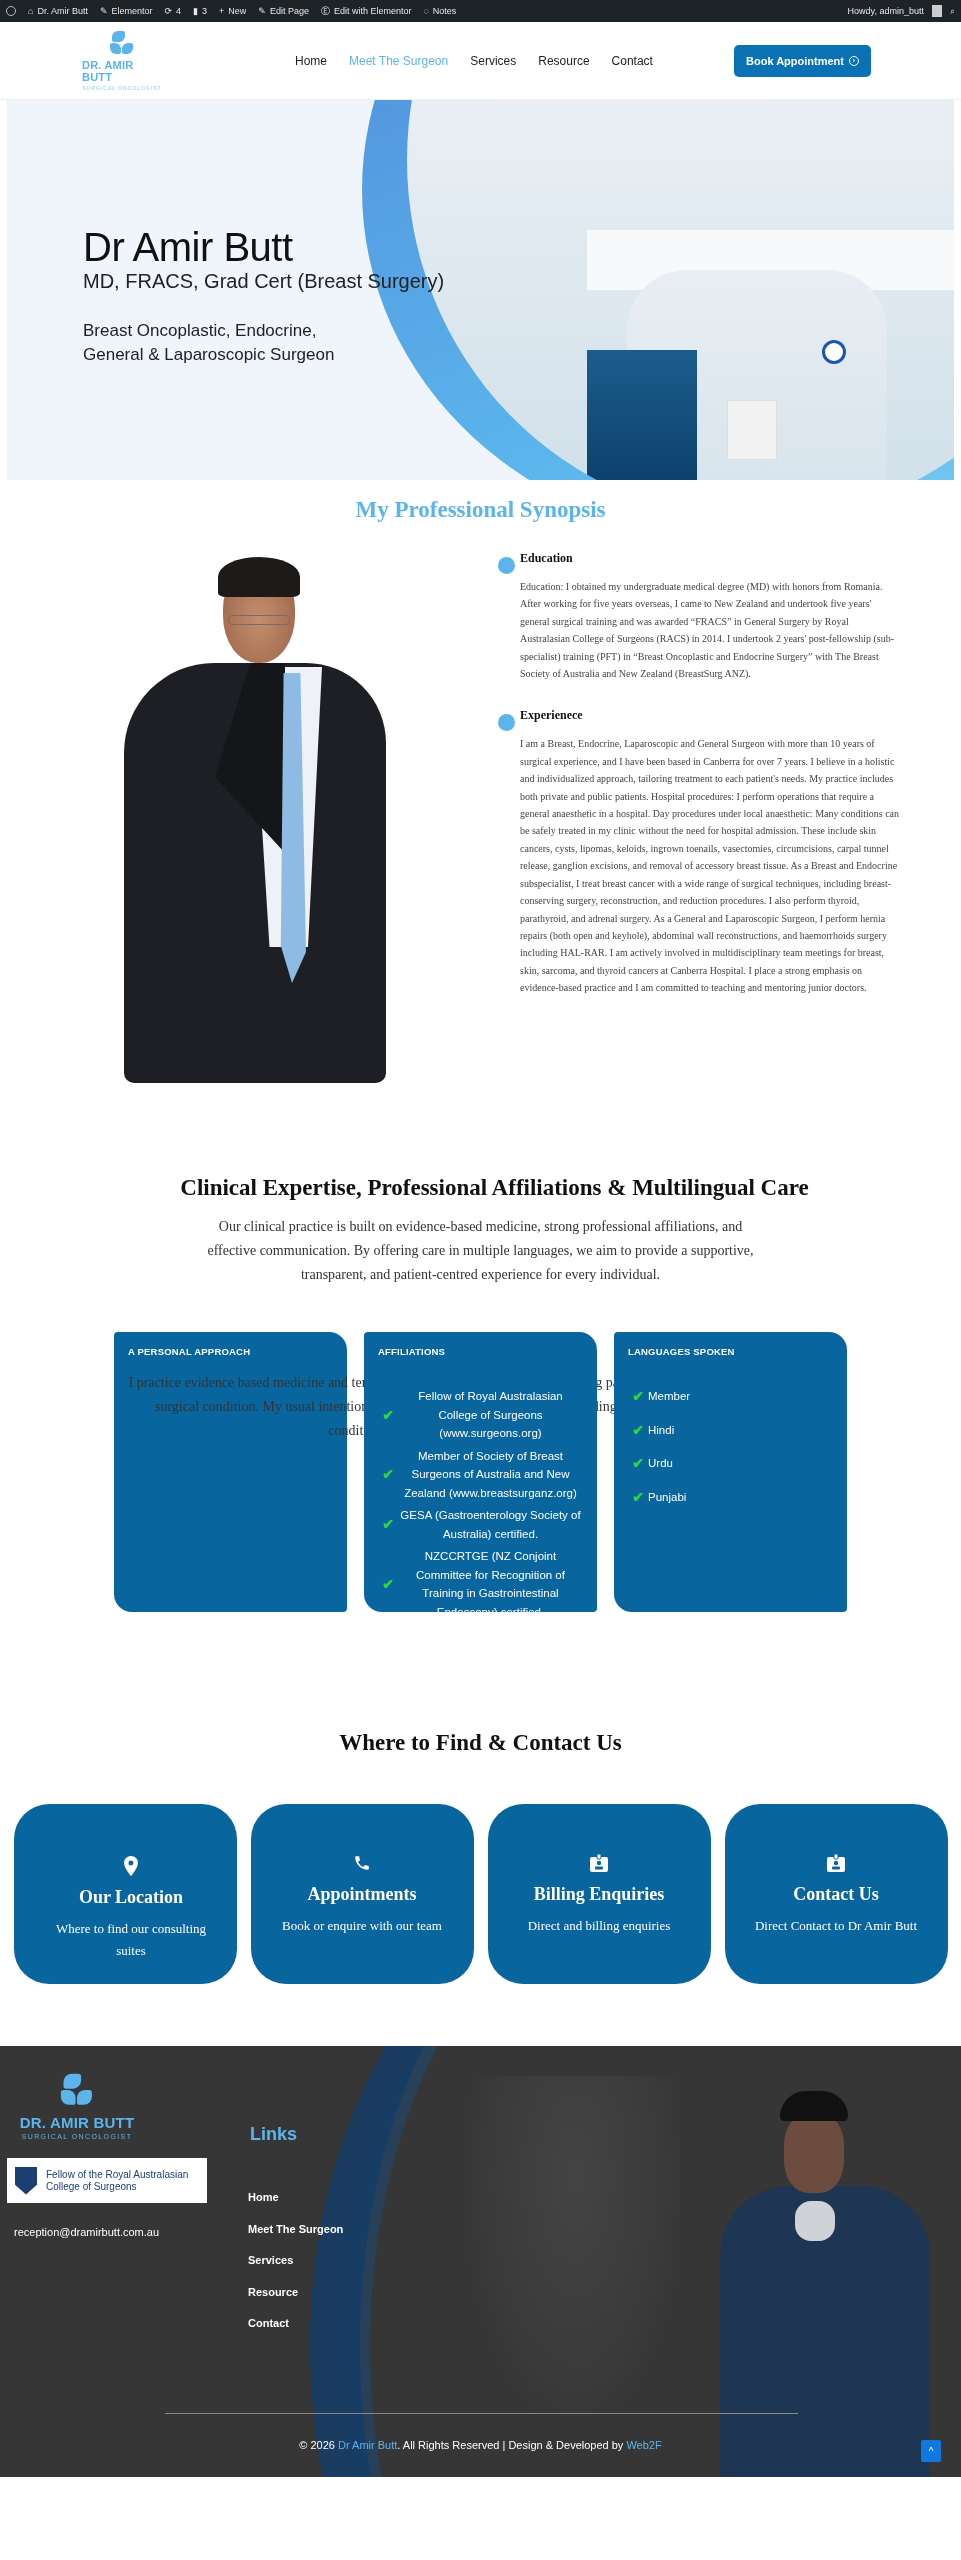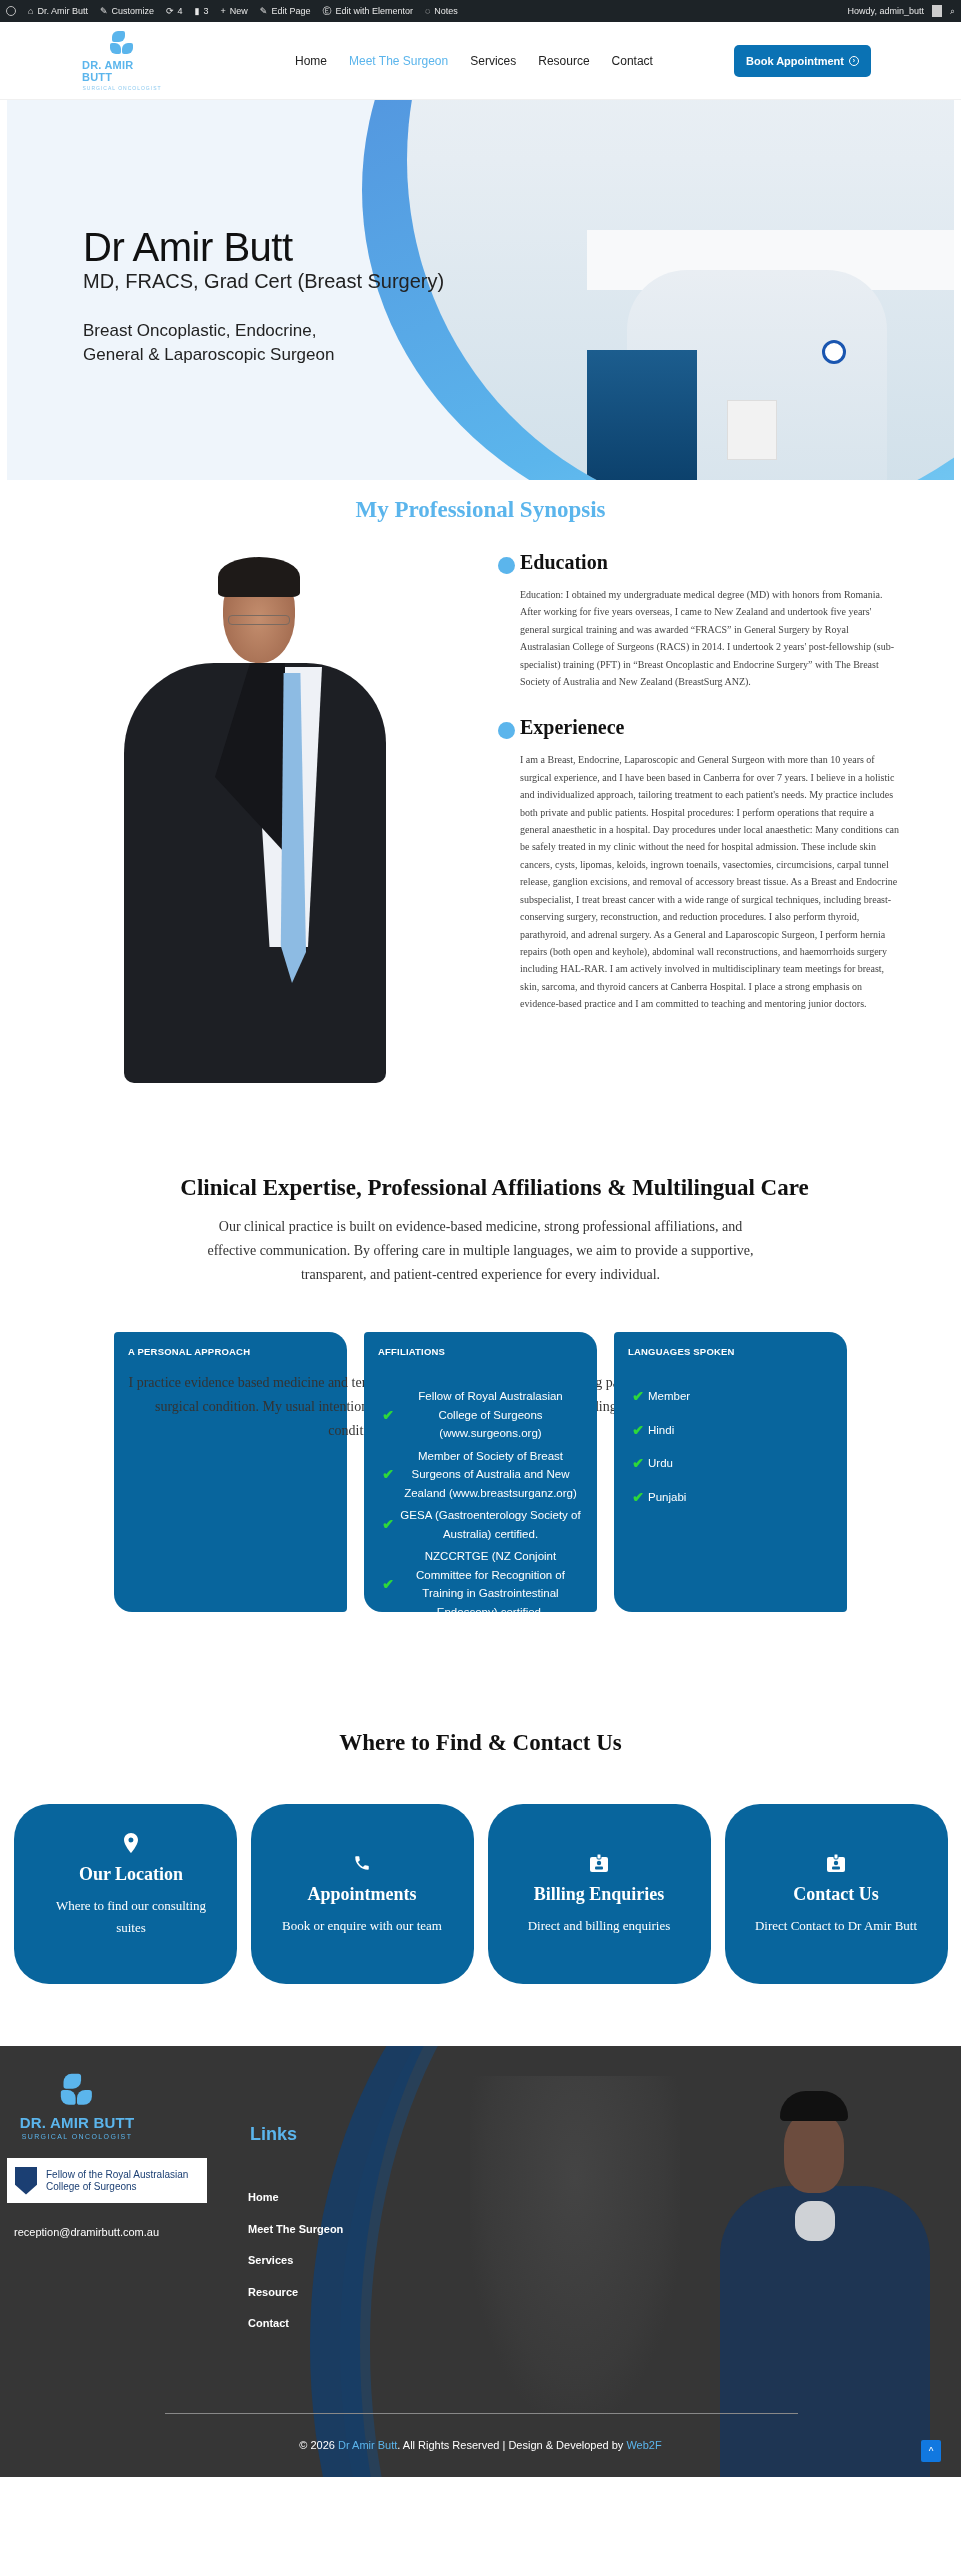--- a/index.html
+++ b/index.html
@@ -52,21 +52,21 @@
   .p-hair { position: absolute; left: 98px; top: 12px; width: 82px; height: 40px; background: #1e1a18; border-radius: 50% 50% 10% 10%; }
   .p-glasses { position: absolute; left: 108px; top: 70px; width: 62px; height: 10px; border: 1.5px solid #7a6a60; border-radius: 4px; }
   .p-body { position: absolute; left: 4px; top: 118px; width: 262px; height: 420px; background: #1d1f24; border-radius: 90px 80px 10px 10px; }
   .p-shirt { position: absolute; left: 132px; top: 122px; width: 70px; height: 280px; background: #eef1f6; clip-path: polygon(0 0, 100% 0, 80% 100%, 25% 100%); }
   .p-tie { position: absolute; left: 158px; top: 128px; width: 28px; height: 310px; background: #8dbbe3; clip-path: polygon(20% 0, 80% 0, 100% 90%, 50% 100%, 10% 88%); }
   .p-lapel { position: absolute; left: 95px; top: 118px; width: 70px; height: 190px; background: #15161a; clip-path: polygon(50% 0, 100% 0, 100% 100%, 0 60%); }
 
   .synopsis-right { width: 420px; padding-top: 18px; }
   .syn-item { position: relative; padding-left: 40px; }
   .syn-dot { position: absolute; left: 18px; top: 6px; width: 17px; height: 17px; border-radius: 50%; background: #5bb5ec; }
-  .syn-head { font-family: "Liberation Serif", serif; font-weight: bold; font-size: 20px; color: #111; margin-bottom: 12px; }
+  .syn-head { font-family: "Liberation Serif", serif; font-weight: bold; font-size: 12px; color: #111; margin-bottom: 12px; }
   .syn-body { font-family: "Liberation Serif", serif; font-size: 10px; line-height: 17.4px; color: #444; }
   .syn-item + .syn-item { margin-top: 26px; }
 
   
   .clinical { text-align: center; margin-top: 82px; }
   .clinical h2 { font-family: "Liberation Serif", serif; font-weight: bold; font-size: 23px; color: #111; padding-left: 28px; }
   .clinical p { font-family: "Liberation Serif", serif; font-size: 14px; color: #333; width: 560px; margin: 14px auto 0; line-height: 24px; }
   .cards3 { display: flex; justify-content: center; gap: 17px; margin-top: 45px; }
   .card3 { width: 233px; height: 280px; background: #08659d; border-radius: 4px 18px 4px 18px; color: #fff; padding: 14px 14px; }
   .card3-title { text-align: left; font-size: 9.5px; font-weight: bold; letter-spacing: 0.2px; }
@@ -78,21 +78,21 @@
 
   
   .contact { text-align: center; margin-top: 118px; }
   .contact h2 { font-family: "Liberation Serif", serif; font-weight: bold; font-size: 23px; color: #111; }
   .contact p { font-family: "Liberation Serif", serif; font-size: 14px; color: #333; width: 720px; margin: 14px auto 0; line-height: 24px; }
   .cards4 { display: flex; justify-content: center; gap: 14px; margin-top: 48px; }
   .card4 { width: 223px; height: 180px; background: #08659d; border-radius: 35px; color: #fff; text-align: center; display: flex; flex-direction: column; align-items: center; justify-content: center; font-family: "Liberation Serif", serif; }
   .card4 .c-ico { height: 22px; display: flex; align-items: center; justify-content: center; margin-bottom: 10px; }
   .card4 .c-title { font-weight: bold; font-size: 18px; }
   .card4 .c-sub { font-size: 13px; margin-top: 10px; line-height: 22px; padding: 0 30px; }
-  .card4.first { justify-content: flex-start; padding-top: 28px; padding-left: 12px; }
+  .card4.first { justify-content: center; padding-top: 28px; padding-left: 12px; }
 
   
   .footer { margin-top: 62px; height: 431px; background: #363636; position: relative; overflow: hidden; color: #fff; }
   .f-arc { position: absolute; left: 310px; top: -150px; width: 600px; height: 900px; border-radius: 50%; border-left: 50px solid #173d66; opacity: 0.9; }
   .f-arc2 { position: absolute; left: 340px; top: -160px; width: 620px; height: 920px; border-radius: 50%; border-left: 30px solid #1b4b7a; opacity: 0.5; }
   .f-ghost { position: absolute; left: 470px; top: 30px; width: 210px; height: 340px; background: radial-gradient(ellipse at 50% 30%, #4a4a4a 0%, #3c3c3c 60%, transparent 75%); opacity: 0.7; }
   .f-surgeon { position: absolute; left: 700px; top: 45px; width: 240px; height: 400px; }
   .f-surgeon .cap { position: absolute; left: 80px; top: 0; width: 68px; height: 30px; background: #111; border-radius: 30px 30px 5px 5px; }
   .f-surgeon .face { position: absolute; left: 84px; top: 22px; width: 60px; height: 80px; background: #6c4c3e; border-radius: 40%; }
   .f-surgeon .scrubs { position: absolute; left: 20px; top: 95px; width: 210px; height: 320px; background: #1e3553; border-radius: 70px 70px 0 0; }
@@ -120,21 +120,21 @@
 <div class="adminbar">
   <div class="ab-item">
       <span class="ab-ico"></span>
     </div>
   <div class="ab-item">
       <span>⌂</span>
       <span>Dr. Amir Butt</span>
     </div>
   <div class="ab-item">
       <span>✎</span>
-      <span>Customize</span>
+      <span>Elementor</span>
     </div>
   <div class="ab-item">
       <span>⟳</span>
       <span>4</span>
     </div>
   <div class="ab-item">
       <span>▮</span>
       <span>3</span>
     </div>
   <div class="ab-item">

